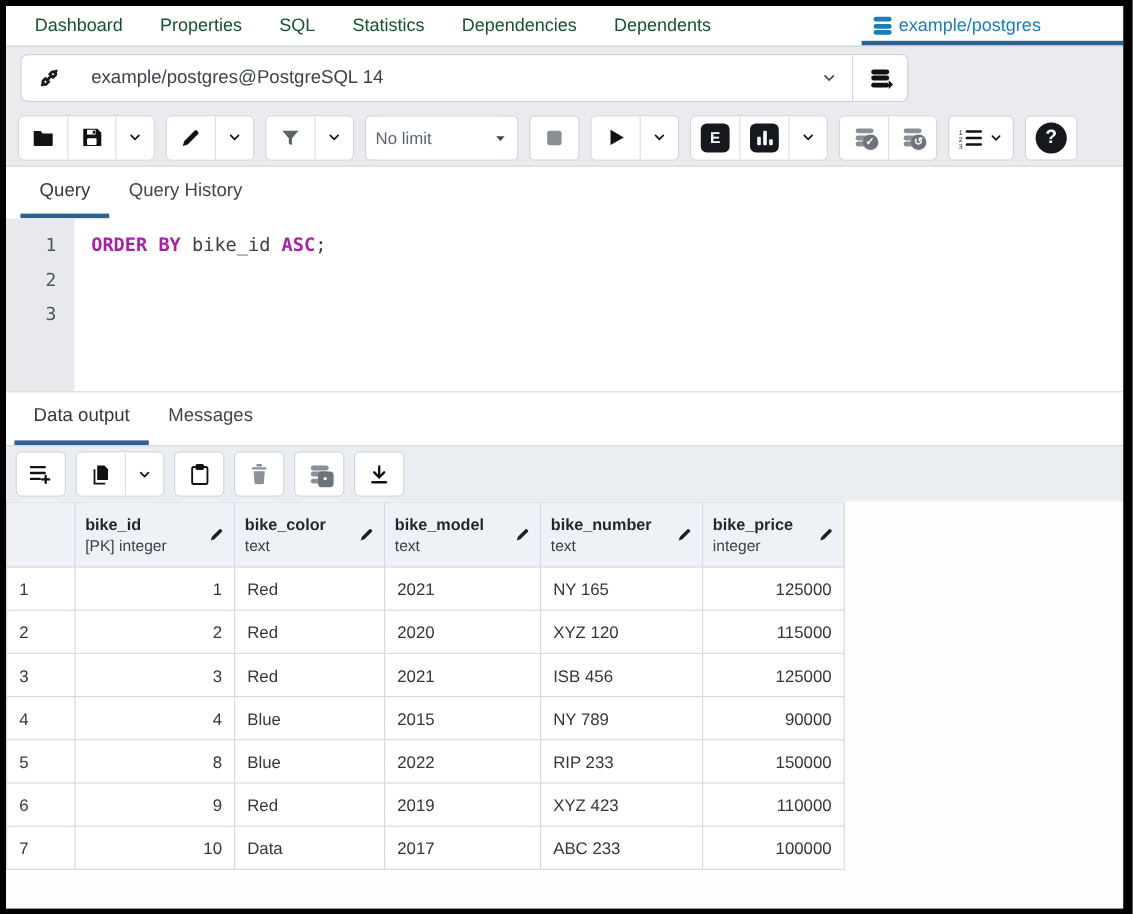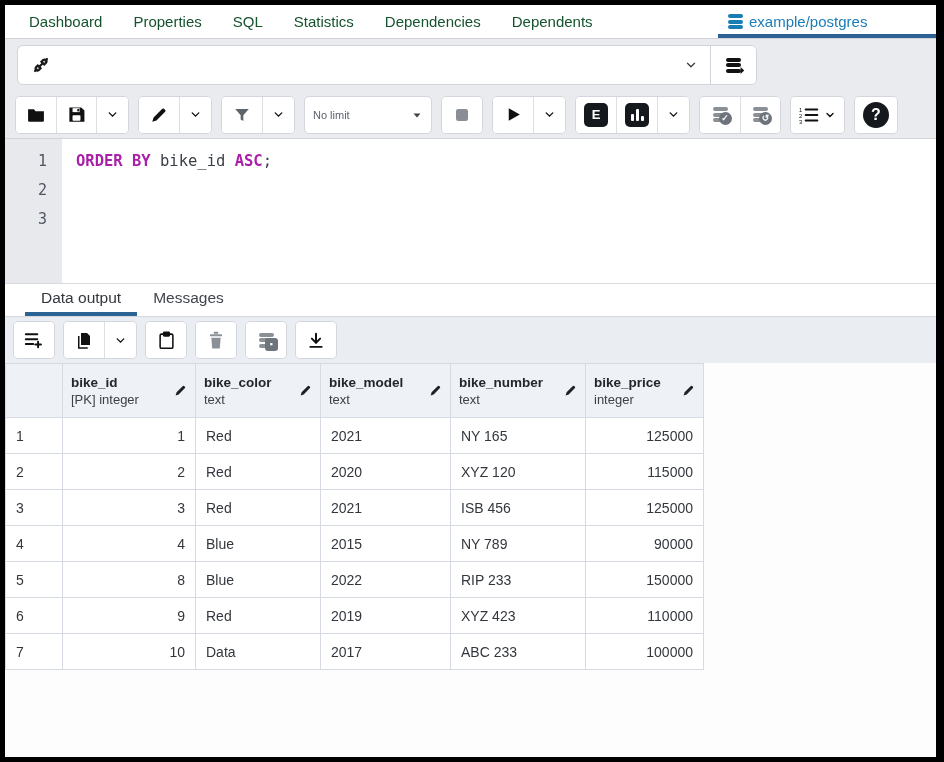--- a/index.html
+++ b/index.html
@@ -24,21 +24,21 @@
   .conn-select .chev { margin-left:auto; color:#444; }
   .conn-db-btn { width:46px; border-left:1px solid #cfd4da; display:flex; align-items:center; justify-content:center; cursor:pointer; background:#fff; color:#111; position:relative; }
 
   
   .toolbar { height:48px; background:#e9ebef; border-bottom:1px solid #d0d4d9; display:flex; align-items:center; gap:9px; padding:0 10px; flex:none; }
   .btn-group { display:flex; height:38px; background:#fff; border:1px solid #d3d7dd; border-radius:5px; overflow:hidden; }
   .tb-btn { min-width:40px; padding:0 8px; display:flex; align-items:center; justify-content:center; cursor:pointer; background:#fff; border:none; color:#111; }
   .tb-btn + .tb-btn { border-left:1px solid #dcdfe4; }
   .tb-btn.narrow { min-width:32px; }
   .tb-btn.disabled { color:#8a9096; cursor:default; }
-  .limit-btn { width:126px; justify-content:space-between; font-size:11px; color:#5b6470;border-radius:15px; }
+  .limit-btn { width:126px; justify-content:space-between; font-size:14px; color:#5b6470;border-radius:15px; }
   .badge { width:24px; height:24px; background:#15181c; border-radius:5px; color:#fff; font-weight:bold; font-size:13px; display:flex; align-items:center; justify-content:center; }
   .bars { display:flex; align-items:flex-end; gap:2px; height:12px; }
   .bars i { width:3px; background:#fff; border-radius:1px; display:block; }
   .bars i:nth-child(1){height:7px;} .bars i:nth-child(2){height:12px;} .bars i:nth-child(3){height:5px;}
   .help-circle { width:26px; height:26px; border-radius:50%; background:#15181c; color:#fff; font-weight:bold; font-size:16px; display:flex; align-items:center; justify-content:center; }
   .db-stack { position:relative; display:inline-flex; }
   .db-overlay { position:absolute; right:-4px; bottom:-3px; width:13px; height:13px; border-radius:50%; background:#6d747c; color:#fff; font-size:9px; line-height:13px; text-align:center; font-weight:bold; }
   .gray { color:#8a9096; }
 
   
@@ -49,21 +49,21 @@
   
   .editor { height:144px; background:#fff; display:flex; flex:none; }
   .gutter { width:57px; background:#e7e9ed; padding-top:8px; flex:none; }
   .gutter .ln { font-family:"DejaVu Sans Mono", monospace; font-size:15px; color:#4e5562; text-align:right; padding-right:15px; height:29px; line-height:29px; }
   .code { padding:8px 0 0 14px; }
   .sql-line { font-family:"DejaVu Sans Mono", monospace; font-size:15.5px; height:29px; line-height:29px; white-space:pre; color:#3a3f46; font-weight:500; }
   .kw { color:#aa1faa; font-weight:bold; }
   .num { color:#b35b09; font-weight:bold; }
 
   
-  .otabs-row { height:33px; background:#fff; border-top:1px solid #d8dbe0; display:flex; align-items:stretch; padding-left:20px; flex:none; }
+  .otabs-row { height:45px; background:#fff; border-top:1px solid #d8dbe0; display:flex; align-items:stretch; padding-left:7px; flex:none; }
 
   
   .otoolbar { height:47px; background:#eaedf2; border-top:1px solid #d4d8dd; display:flex; align-items:center; gap:8px; padding:0 8px; flex:none; }
   .btn-group .tb-btn { height:100%; }
 
   
   .grid-area { flex:1; background:#fdfdfe; overflow:hidden; }
   table.grid { border-collapse:collapse; table-layout:fixed; background:#fff; }
   table.grid col.c0{width:57px;} table.grid col.c1{width:133px;} table.grid col.c2{width:125px;}
   table.grid col.c3{width:130px;} table.grid col.c4{width:135px;} table.grid col.c5{width:118px;}
@@ -106,20 +106,21 @@
     <div class="conn-group">
       <div class="conn-icon-cell">
         <svg width="22" height="22" viewBox="0 0 24 24" fill="none" stroke="currentColor" stroke-width="2.4" stroke-linecap="round">
           <path d="M8.5 12.5l3 3-1.8 1.8a2.1 2.1 0 01-3-3z"></path>
           <path d="M12.5 8.5l3 3 1.8-1.8a2.1 2.1 0 00-3-3z"></path>
           <path d="M10 14l4-4"></path>
           <path d="M5.5 18.5l1.7-1.7M18.5 5.5l-1.7 1.7"></path>
         </svg>
       </div>
       <div class="conn-select">
+        <span>example/postgres@PostgreSQL 14</span>
         <span class="chev">
           <svg width="14" height="14" viewBox="0 0 24 24" fill="none" stroke="currentColor" stroke-width="2.4" stroke-linecap="round">
               <path d="M6 9l6 6 6-6"></path>
             </svg>
         </span>
       </div>
       <div class="conn-db-btn">
         <span class="db-stack">
           <span class="db-icon">
               <i></i>
@@ -264,20 +265,24 @@
           </svg>
       </div>
     </div>
     <div class="btn-group">
       <div class="tb-btn">
         <span class="help-circle">?</span>
       </div>
     </div>
   </div>
 
+  <div class="tabs-row">
+    <div class="tab active">Query</div>
+    <div class="tab">Query History</div>
+  </div>
 
   <div class="editor">
     <div class="gutter">
       <div class="ln">1</div>
       <div class="ln">2</div>
       <div class="ln">3</div>
     </div>
     <div class="code">
       <div class="sql-line"><span class="kw">ORDER BY</span><span> bike_id </span><span class="kw">ASC</span><span>;</span></div>
     </div>

